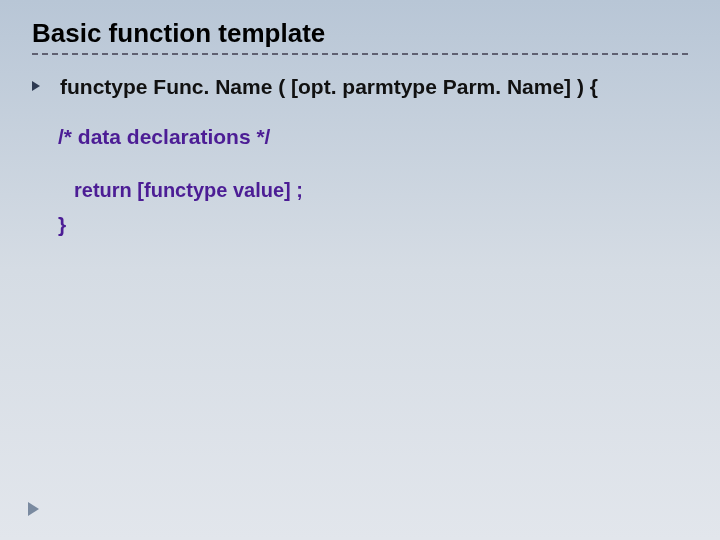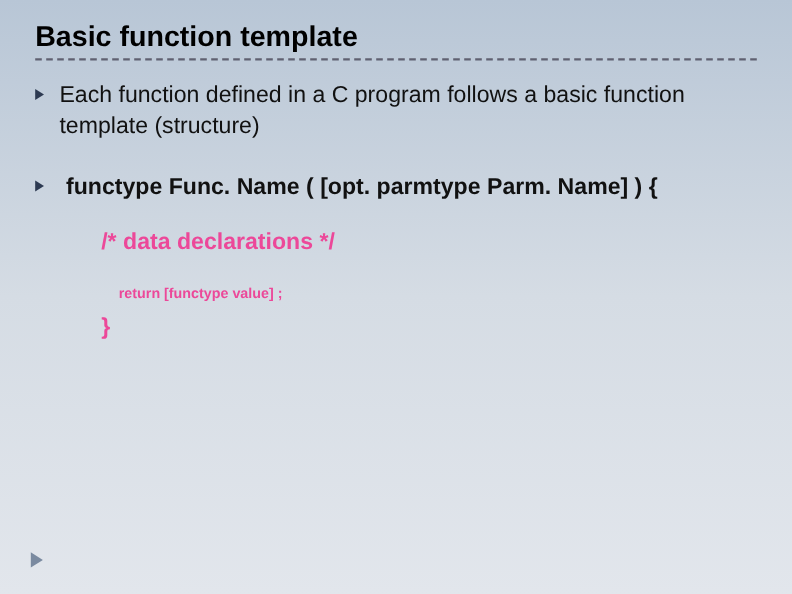--- a/index.html
+++ b/index.html
@@ -54,41 +54,41 @@
   }
   .btxt {
     font-size: 21px;
     line-height: 1.35;
     color: #111;
   }
   .bold {
     font-weight: bold;
   }
   .code-block {
-    margin-left: 60px;
+    margin-left: 26px;
     font-size: 21px;
     line-height: 1.3;
     font-weight: bold;
-    color: #ec4899;
+    color: #4c1d95;
   }
   .code-block .cl {
     margin-bottom: 26px;
   }
   .brace-row {
     display: flex;
     align-items: flex-start;
     margin-top: 4px;
   }
   .brace {
     font-size: 21px;
     font-weight: bold;
     margin-right: 10px;
   }
   .ret {
-    font-size: 13px;
+    font-size: 20px;
     font-weight: bold;
     margin-left: 0;
   }
   .corner-tri {
     position: absolute;
     left: 28px;
     bottom: 24px;
     width: 0;
     height: 0;
     border-top: 7px solid transparent;
@@ -100,24 +100,20 @@
     text-align: right;
   }
 </style>
 </head>
 <body>
 
 <div class="slide">
   <h1 class="title">Basic function template</h1>
   <hr class="divider">
 
-  <div class="bullet-row">
-    <div class="tri"></div>
-    <div class="btxt">Each function defined in a C program follows a basic function template (structure)</div>
-  </div>
 
   <div class="bullet-row tight">
     <div class="tri"></div>
     <div class="btxt bold second-indent">functype   Func. Name ( [opt. parmtype Parm. Name] ) {</div>
   </div>
 
   <div class="code-block">
     <div class="cl">/* data declarations */</div>
     <div class="brace-row">
       <div style="display:flex;flex-direction:column;">

